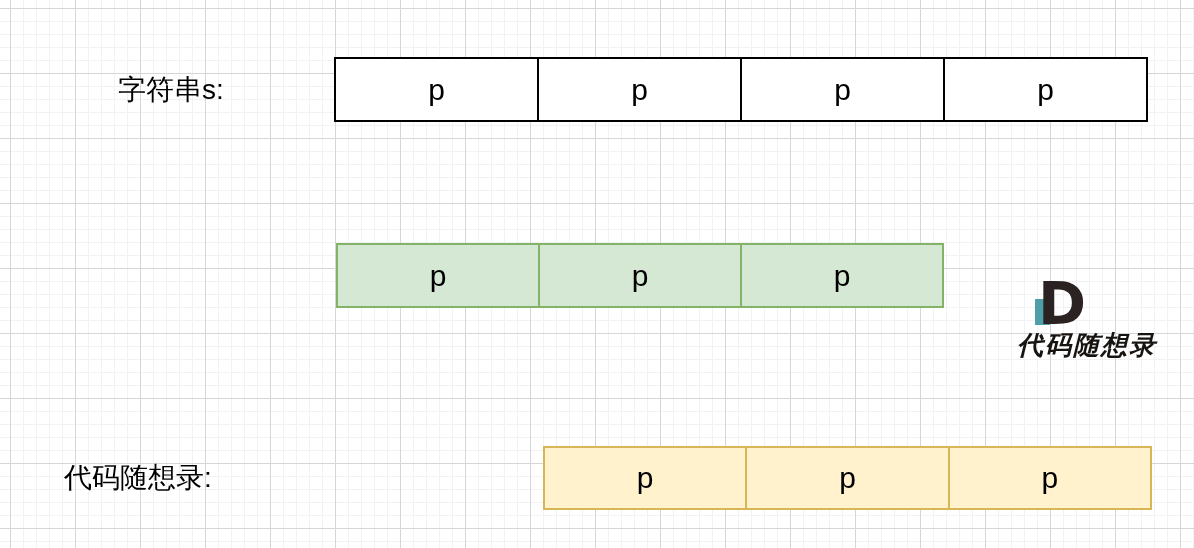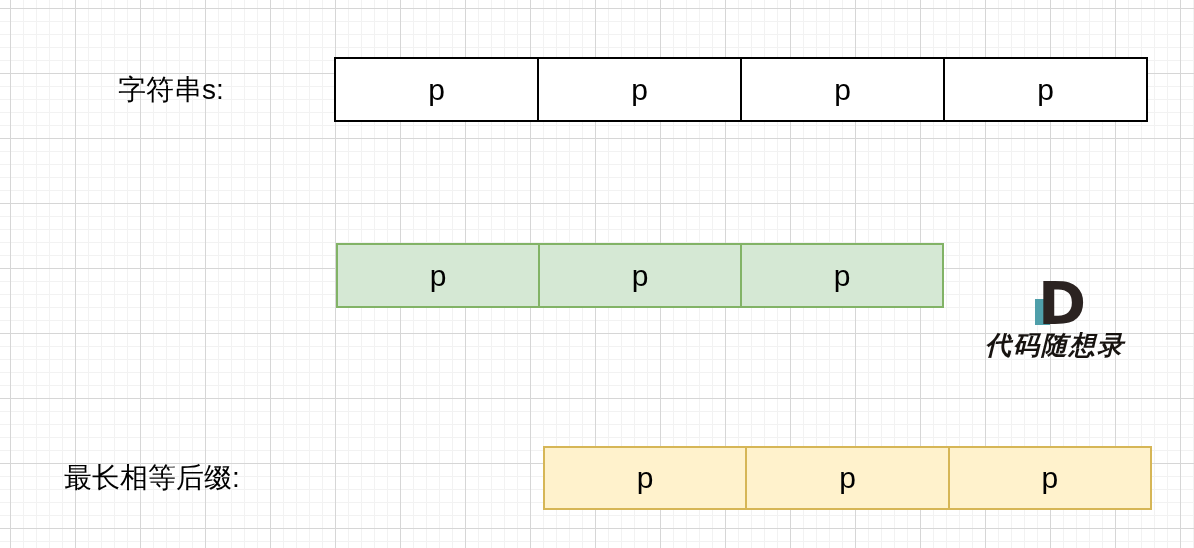--- a/index.html
+++ b/index.html
@@ -75,24 +75,24 @@
   .logo-teal {
     position: absolute;
     left: 50px;
     top: 17px;
     width: 15px;
     height: 26px;
     z-index: 1;
   }
   .logo-text {
     position: absolute;
-    left: 0;
+    left: 12px;
     top: 46px;
     width: 160px;
-    text-align: left;
+    text-align: right;
     font-size: 26px;
     font-weight: bold;
     font-style: italic;
     letter-spacing: 2px;
     font-family: "DejaVu Serif", "Liberation Serif", serif;
     white-space: nowrap;
   }
 </style>
 </head>
 <body>
@@ -106,21 +106,21 @@
     <div class="cell">p</div>
     <div class="cell">p</div>
   </div>
 
   <div class="cell-row" id="row-prefix" style="background-color: rgb(213, 232, 212); border-color: rgb(130, 179, 102);">
     <div class="cell">p</div>
     <div class="cell">p</div>
     <div class="cell">p</div>
   </div>
 
-  <div class="row-label" id="label-suffix">最长相等后缀:</div>
+  <div class="row-label" id="label-suffix">代码随想录:</div>
   <div class="cell-row" id="row-suffix" style="background-color: rgb(255, 242, 204); border-color: rgb(214, 182, 86);">
     <div class="cell">p</div>
     <div class="cell">p</div>
     <div class="cell">p</div>
   </div>
 
   <div class="logo">
     <div class="logo-teal" style="background-color: rgb(79, 159, 170);"></div>
     <div class="logo-d" style="color: rgb(43, 35, 33);">D</div>
     <div class="logo-text" style="color: rgb(23, 19, 16);">代码随想录</div>

